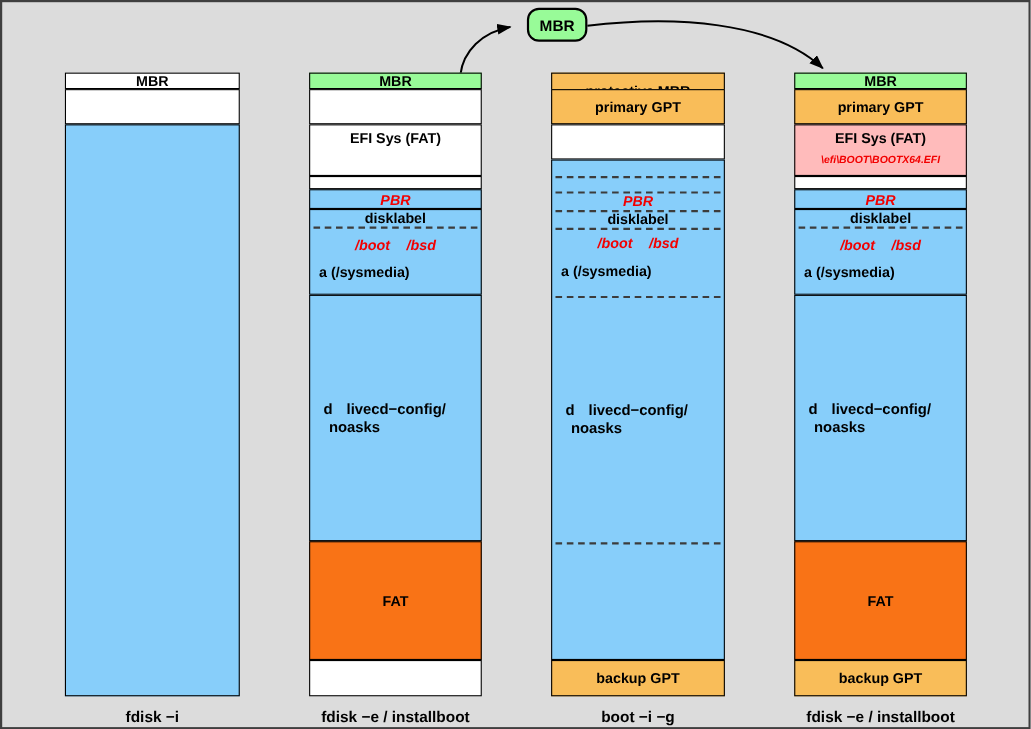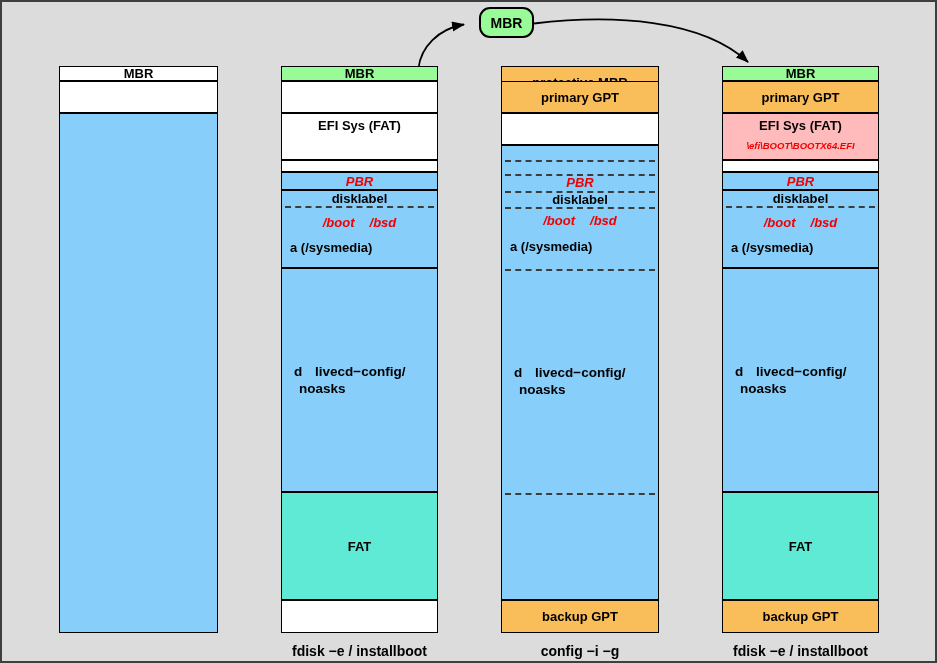--- a/index.html
+++ b/index.html
@@ -20,21 +20,21 @@
     border:1px solid #000;
     box-sizing:border-box;
     display:flex;align-items:center;justify-content:center;
     overflow:hidden;
   }
   .white{background:#FFFFFF;}
   .blue{background:#87CEFA;}
   .green{background:#98FB98;}
   .orange{background:#F9BD59;}
   .pink{background:#FFBBBB;}
-  .yellow{background:#5eead4;}
+  .yellow{background:#f97316;}
   .lbl{font-size:13px;line-height:1;}
   .red{color:#F20000;font-style:italic;}
   .cap{
     position:absolute;top:577px;left:0;right:0;
     text-align:center;font-size:14px;
   }
   
   .seg.efi{flex-direction:column;justify-content:flex-start;padding-top:5px;}
   .efi-path{font-size:9.5px;margin-top:8px;letter-spacing:0;}
   
@@ -88,20 +88,21 @@
     <path d="M 416.5 66 C 419 45, 436 27, 462 22.5" fill="none" stroke="#000" stroke-width="1.8" marker-end="url(#arr)"></path>
     <path d="M 532 21.5 C 610 12, 700 17, 746 60" fill="none" stroke="#000" stroke-width="1.8" marker-end="url(#arr)"></path>
   </svg>
 
   <div class="col" style="left:57px;width:159px">
     <div class="seg white" style="top:0;height:15px">
       <span class="lbl">MBR</span>
     </div>
     <div class="seg white" style="top:15px;height:32px"></div>
     <div class="seg blue" style="top:47px;height:520px"></div>
+    <div class="cap">fdisk −i</div>
   </div>
 
   <div class="col" style="left:279px;width:157px">
     <div class="seg green" style="top:0;height:15px">
       <span class="lbl">MBR</span>
     </div>
     <div class="seg white" style="top:15px;height:32px"></div>
     <div class="seg white efi" style="top:47px;height:47px">
       <span class="lbl">EFI Sys (FAT)</span>
     </div>
@@ -166,21 +167,21 @@
           <span class="d-letter">d</span>
           <span>livecd−config/</span>
         </div>
         <div class="d-indent">noasks</div>
       </div>
     </div>
 
     <div class="seg orange" style="top:534px;height:33px">
       <span class="lbl">backup GPT</span>
     </div>
-    <div class="cap">config −i −g</div>
+    <div class="cap">boot −i −g</div>
   </div>
 
   <div class="col" style="left:720px;width:157px">
     <div class="seg green" style="top:0;height:15px">
       <span class="lbl">MBR</span>
     </div>
     <div class="seg orange" style="top:15px;height:32px">
       <span class="lbl">primary GPT</span>
     </div>
     <div class="seg pink efi" style="top:47px;height:47px">

